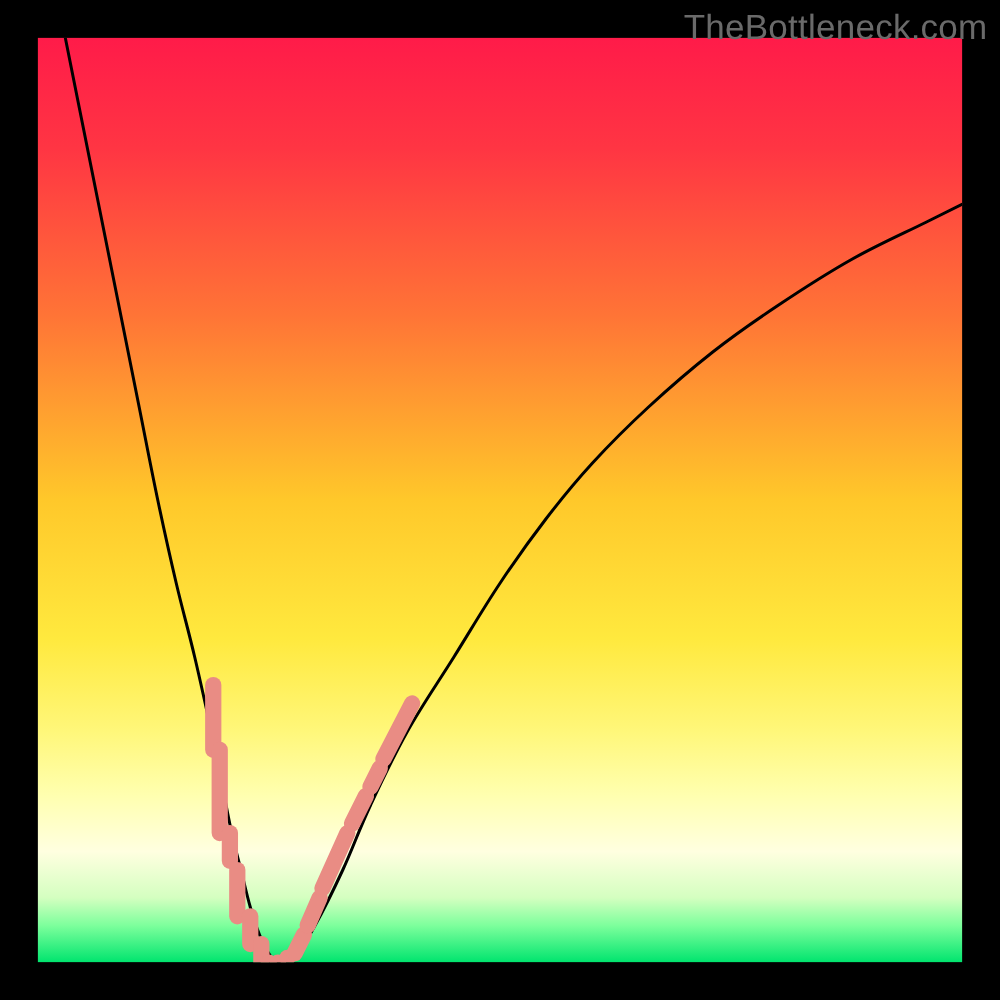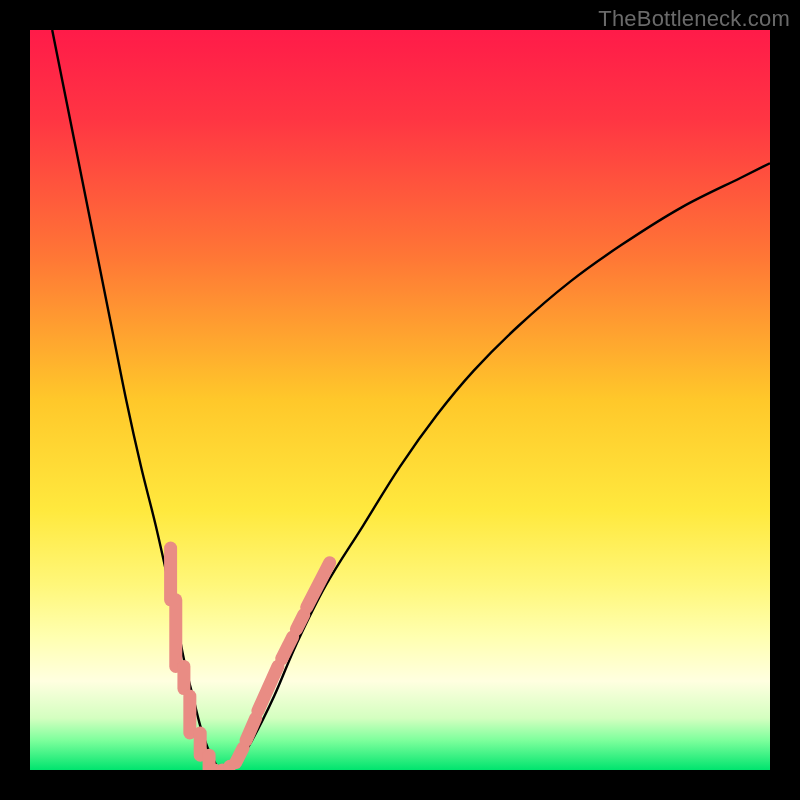--- a/index.html
+++ b/index.html
@@ -33,21 +33,21 @@
     position: absolute;
     inset: 0;
     width: 100%;
     height: 100%;
   }
   .watermark {
     position: absolute;
     top: 6px;
     right: 10px;
     color: #6a6a6a;
-    font-size: 22px;
+    font-size: 28px;
     font-weight: 500;
     letter-spacing: 0.2px;
   }
 </style>
 </head>
 <body>
 
 <div class="frame">
 
   <div class="plot-area">

